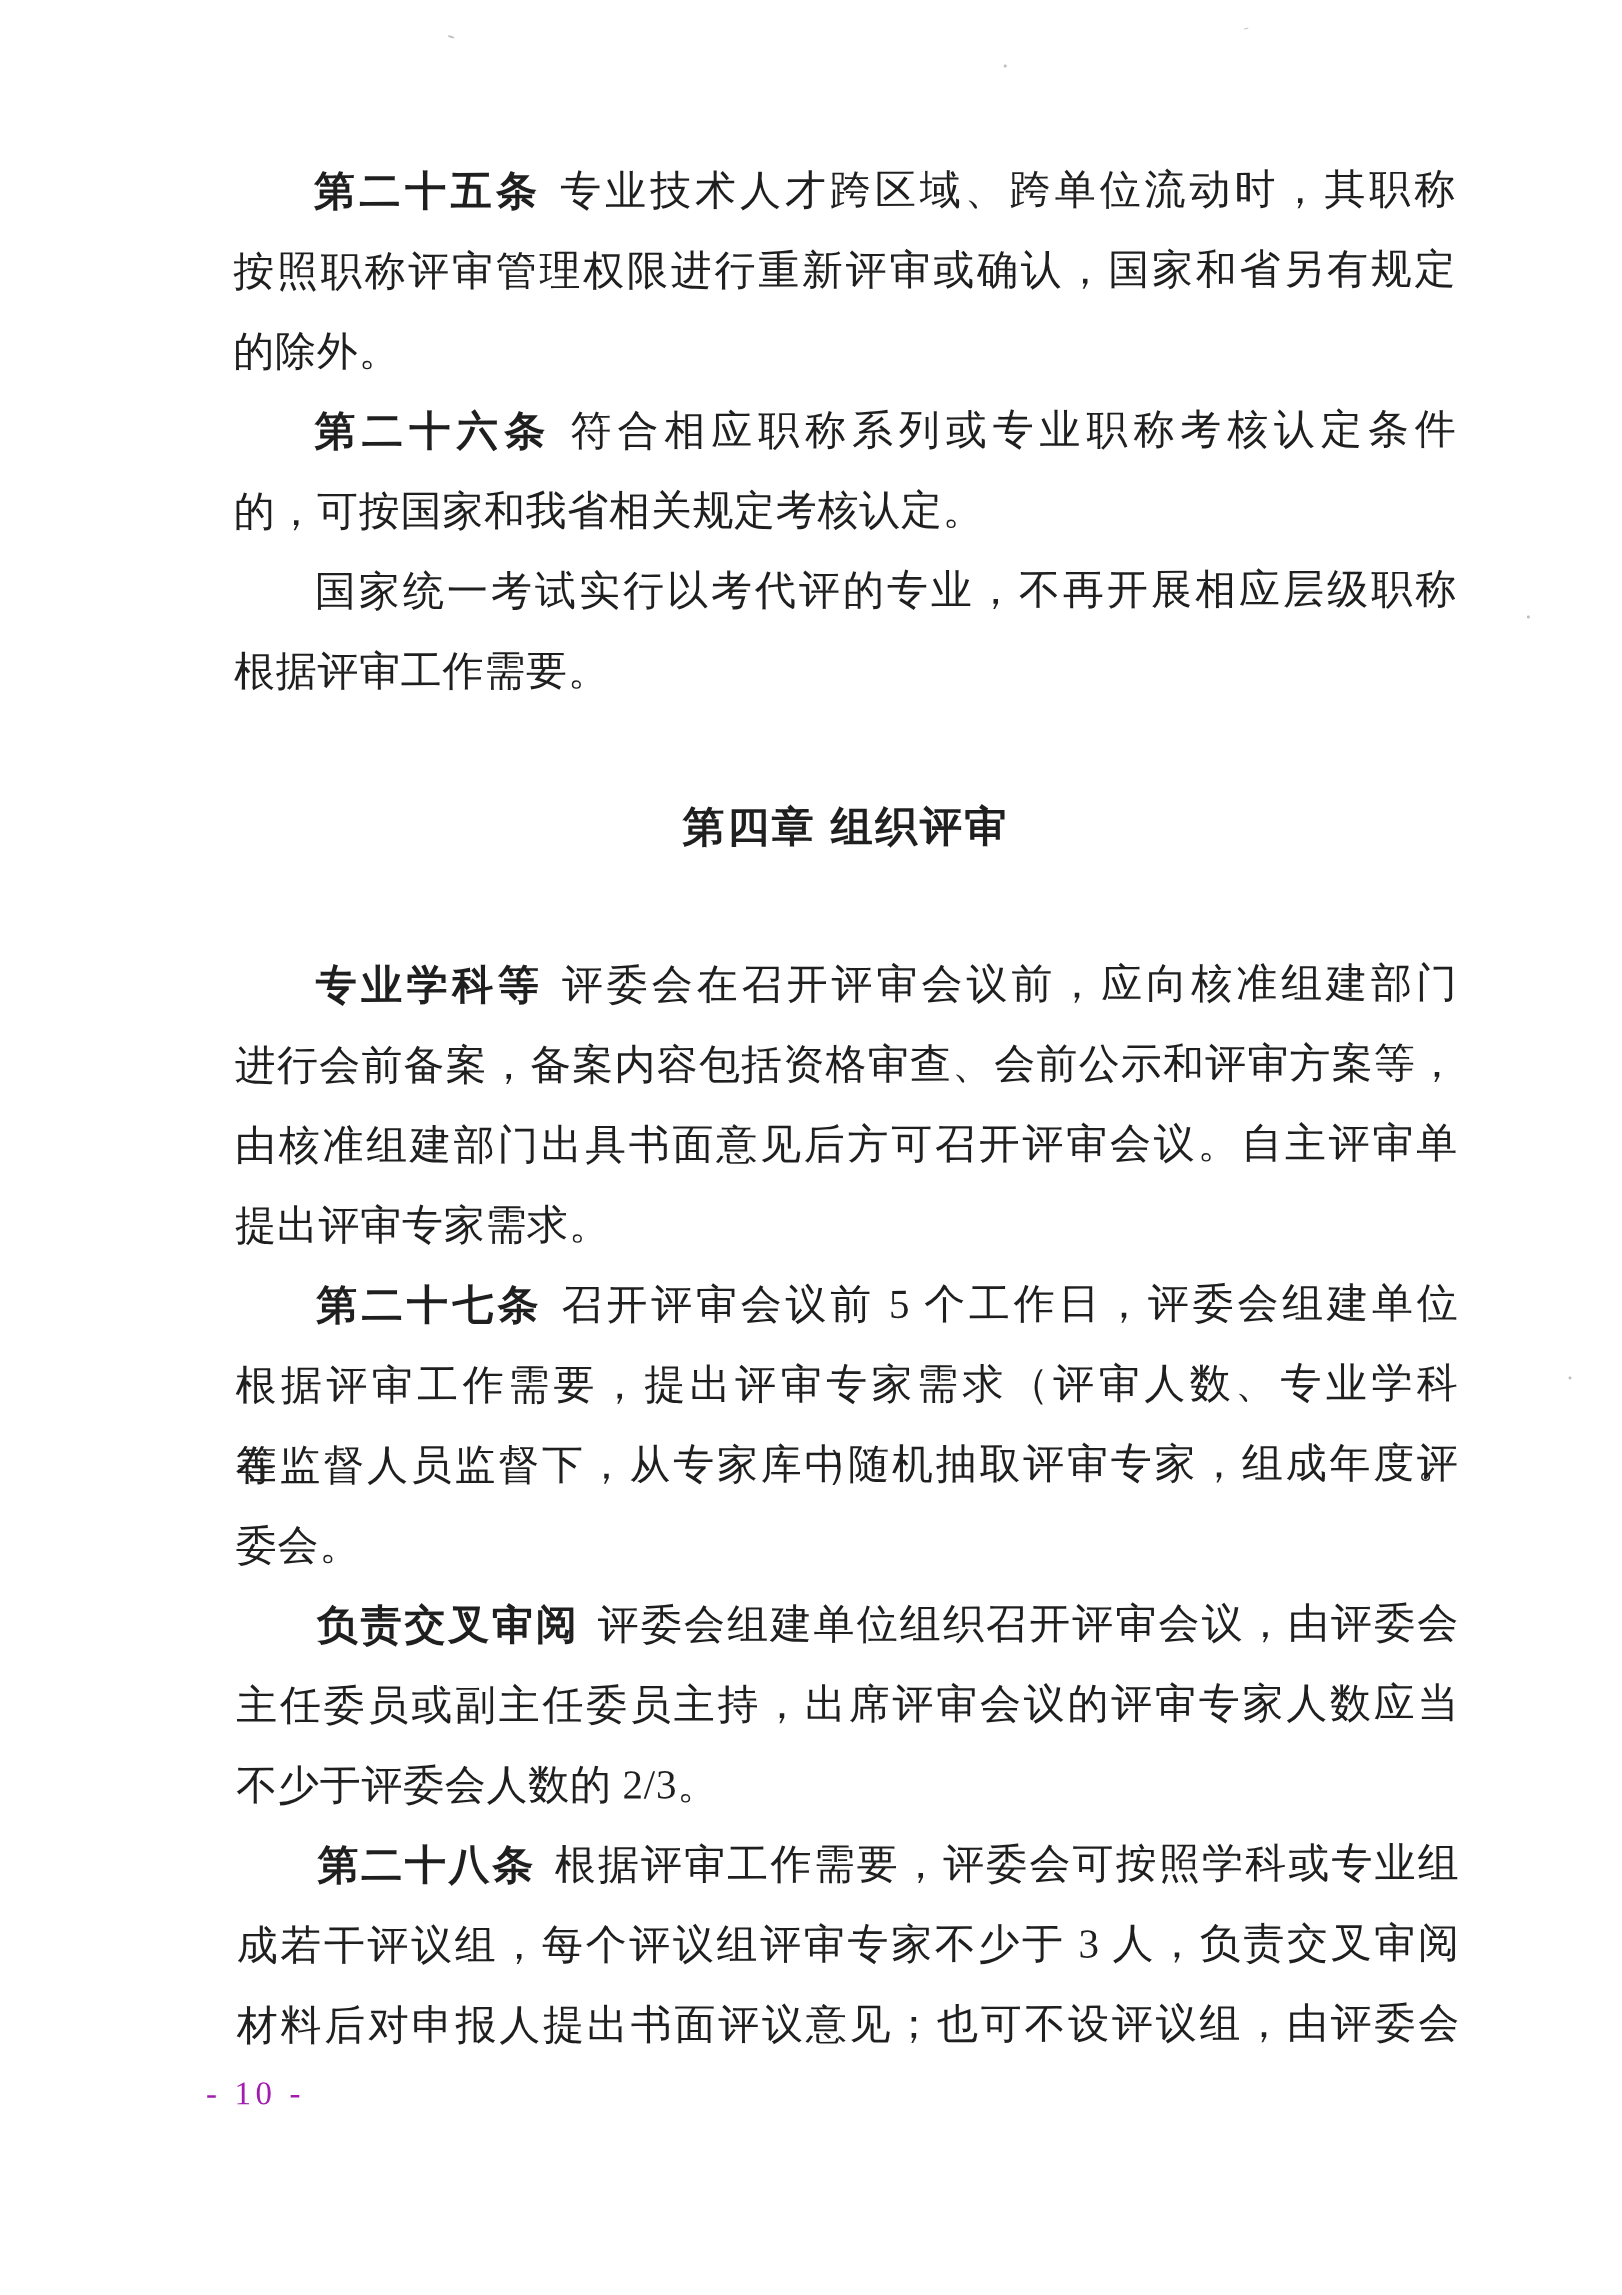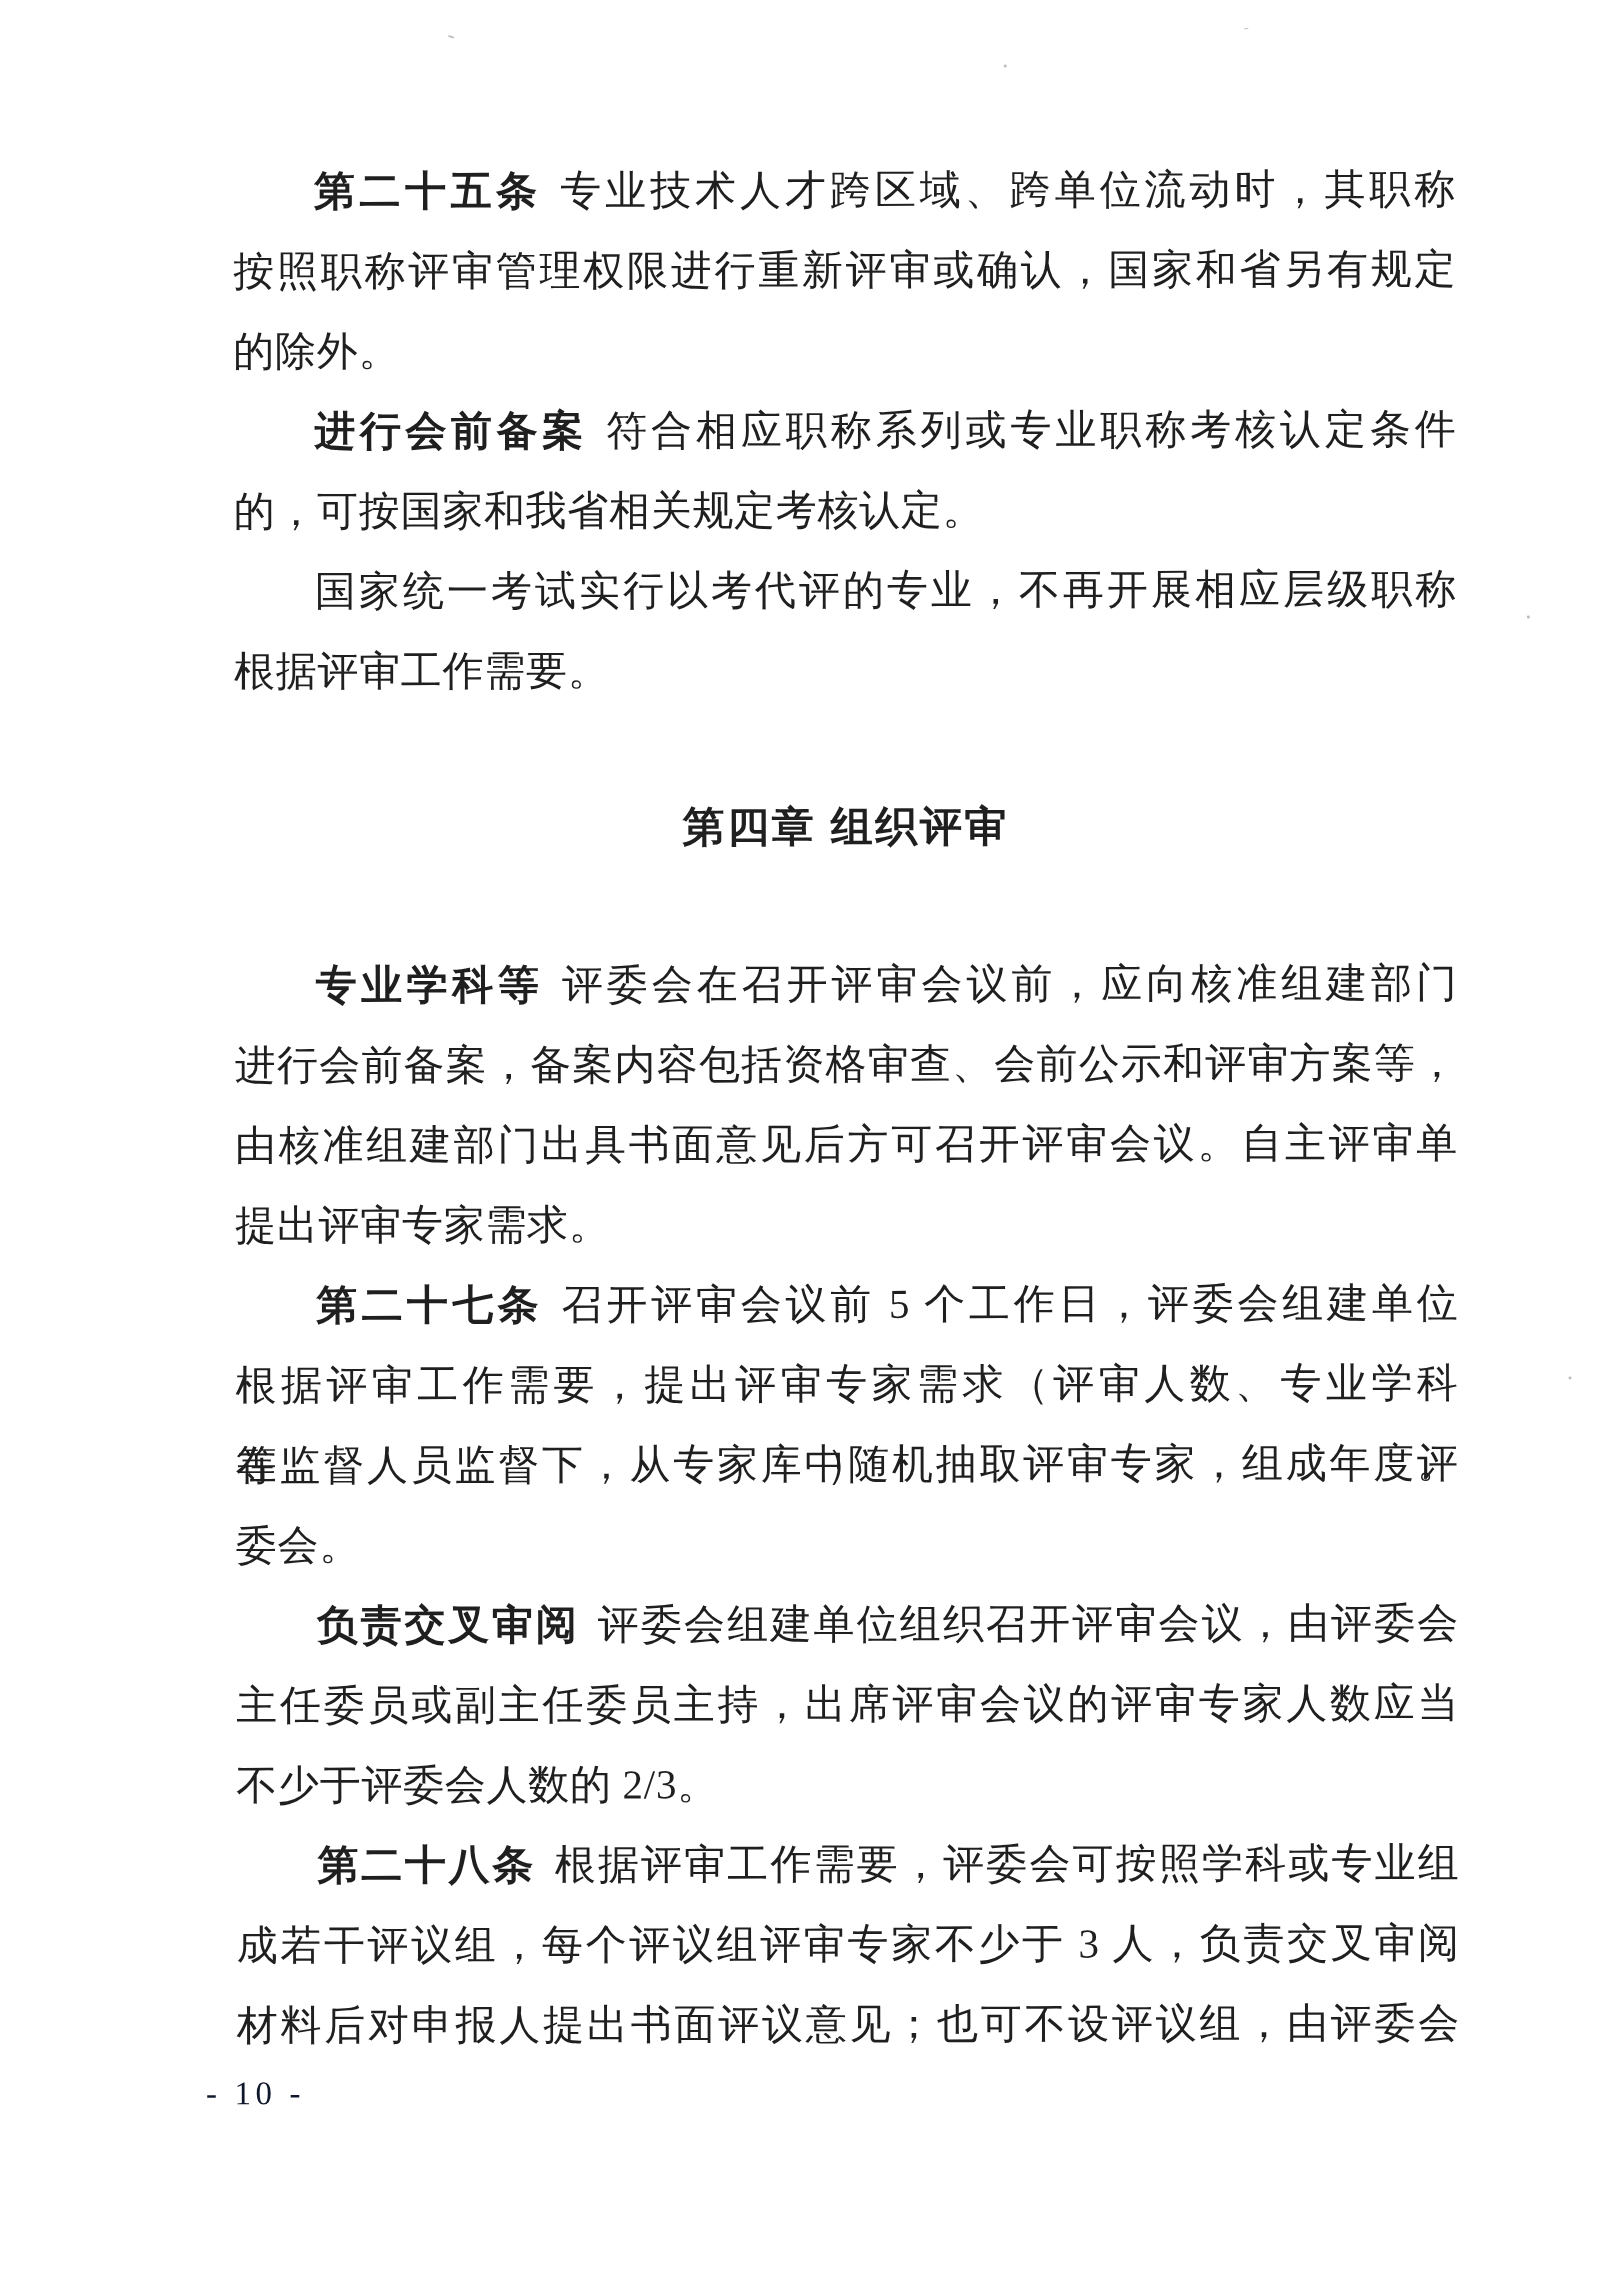--- a/index.html
+++ b/index.html
@@ -58,21 +58,21 @@
     text-align-last: center;
     letter-spacing: 2.6px;
   }
   .pagenum {
     position: absolute;
     left: 204px;
     top: 2073px;
     font-size: 33px;
     line-height: 39px;
     letter-spacing: 4.6px;
-    color: #0f172a;
+    color: #a21caf;
   }
   .speck {
     position: absolute;
     background: #8a8a8a;
     border-radius: 50%;
     opacity: 0.55;
   }
   .speck.s1 { left: 450px;  top: 35px;   width: 6.5px; height: 2px; transform: rotate(18deg); }
   .speck.s2 { left: 1006px; top: 65px;  width: 2.6px;  height: 2.6px; }
   .speck.s3 { left: 1246px; top: 29px;   width: 4.6px;  height: 1.3px; transform: rotate(-12deg); }
@@ -90,21 +90,21 @@
     <div class="speck s3"></div>
     <div class="speck s4"></div>
     <div class="speck s5"></div>
 
     <div class="textcol">
 
       <div class="line indent fill"><span class="term">第二十五条</span><span>专业技术人才跨区域、跨单位流动时，其职称</span></div>
       <div class="line fill"><span>按照职称评审管理权限进行重新评审或确认，国家和省另有规定</span></div>
       <div class="line"><span>的除外。</span></div>
 
-      <div class="line indent fill"><span class="term">进行会前备案</span><span>符合相应职称系列或专业职称考核认定条件</span></div>
+      <div class="line indent fill"><span class="term">第二十六条</span><span>符合相应职称系列或专业职称考核认定条件</span></div>
       <div class="line"><span>的，可按国家和我省相关规定考核认定。</span></div>
       <div class="line indent fill"><span>国家统一考试实行以考代评的专业，不再开展相应层级职称</span></div>
       <div class="line"><span>根据评审工作需要。</span></div>
 
       <div class="chapter">第四章 组织评审</div>
 
       <div class="line indent fill"><span class="term">专业学科等</span><span>评委会在召开评审会议前，应向核准组建部门</span></div>
       <div class="line fill"><span>进行会前备案，备案内容包括资格审查、会前公示和评审方案等，</span></div>
       <div class="line fill"><span>由核准组建部门出具书面意见后方可召开评审会议。自主评审单</span></div>
       <div class="line"><span>提出评审专家需求。</span></div>

